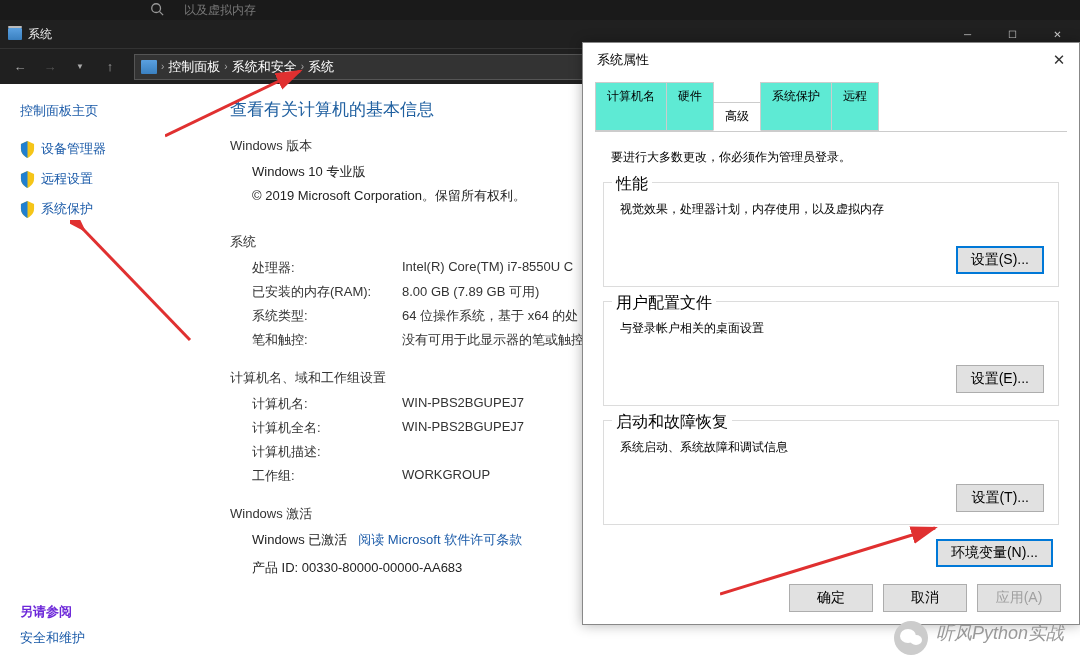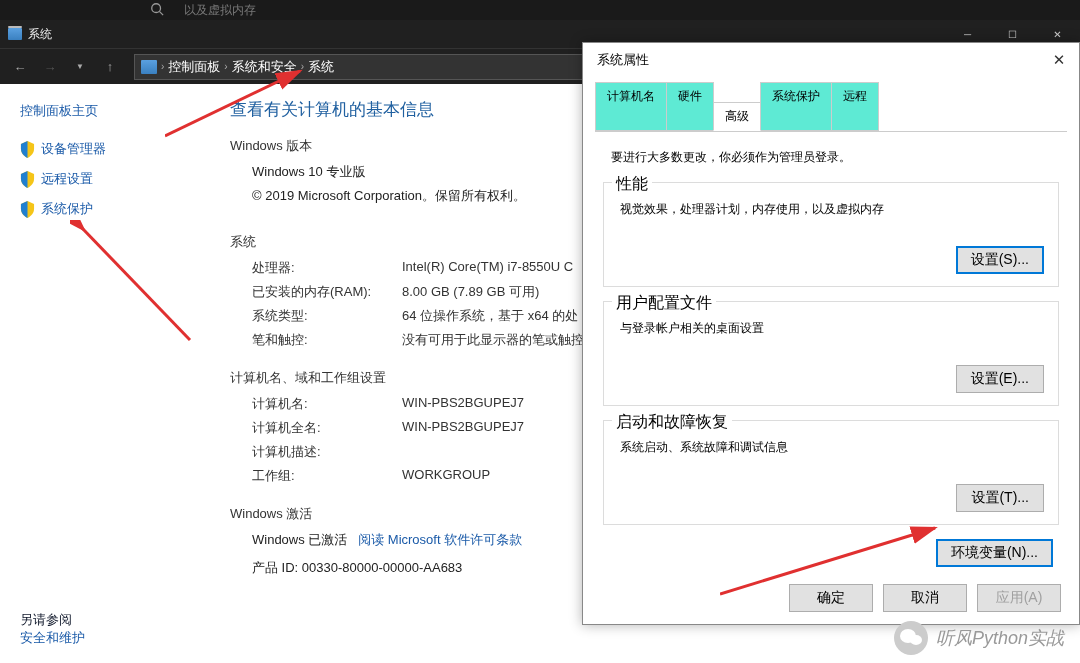--- a/index.html
+++ b/index.html
@@ -26,21 +26,21 @@
   .addr-item { color: #fff; }
 
   
   .content { display: flex; height: 579px; background: #fff; }
   .sidebar { width: 210px; padding: 18px 20px; font-size: 13px; }
   .sidebar-home { color: #1a5aa8; margin-bottom: 20px; display: block; }
   .sidebar-item { display: flex; align-items: center; gap: 6px; margin-bottom: 12px; }
   .sidebar-item a { color: #1a5aa8; text-decoration: none; }
   .shield-icon { width: 15px; height: 17px; }
   .sidebar-footer { position: absolute; bottom: 16px; left: 20px; font-size: 13px;}
-  .sidebar-footer .ft-title{ color:#0f172a; margin-bottom:0;}
+  .sidebar-footer .ft-title{ color:#6d28d9; margin-bottom:8px;font-weight:bold;}
   .sidebar-footer a{ color:#1a5aa8; text-decoration:none;}
 
   .main { flex: 1; padding: 14px 20px; font-size: 13px; color: #222; }
   .main h1 { color: #2060a0; font-size: 17px; font-weight: 400; margin-bottom: 16px; }
   .sec-title { color: #333; font-size: 13px; margin: 14px 0 8px; }
   .indent { margin-left: 22px; }
   .row { display: flex; margin: 6px 0 6px 22px; }
   .row .k { width: 150px; color: #333; }
   .row .v { color: #333; }
   .link { color: #1a5aa8; }
@@ -61,21 +61,21 @@
   .btn { display: inline-block; min-width: 84px; padding: 4px 14px; border: 1px solid #adadad; background: #e1e1e1; font-size: 14px; text-align: center; }
   .btn.focus { border: 2px solid #0078d7; padding: 3px 13px; }
   .btn-row-right { text-align: right; padding: 0 6px 4px 0; }
   .dlg-footer { position: absolute; bottom: 12px; right: 18px; display: flex; gap: 10px; }
   .btn.disabled { color: #a0a0a0; }
 
   
   .arrow-svg { position:absolute; pointer-events:none; }
 
   
-  .watermark{ position:absolute; bottom:8px; right:16px; display:flex; align-items:center; gap:8px; color:#999; font-size:18px; font-weight:500; font-style:italic;}
+  .watermark{ position:absolute; bottom:8px; right:16px; display:flex; align-items:flex-start; gap:8px; color:#999; font-size:18px; font-weight:500; font-style:italic;}
   .wechat-icon{ width:34px; height:34px; background:#ccc; border-radius:50%; position:relative;}
   .wechat-icon::before{content:"";position:absolute;width:16px;height:14px;background:#fff;border-radius:50%;left:6px;top:8px;}
   .wechat-icon::after{content:"";position:absolute;width:12px;height:10px;background:#fff;border-radius:50%;left:16px;top:14px;}
 </style>
 </head>
 <body>
 
 <div class="top-strip">
   <span class="search-icon">
     <svg width="14" height="14" viewBox="0 0 16 16">

